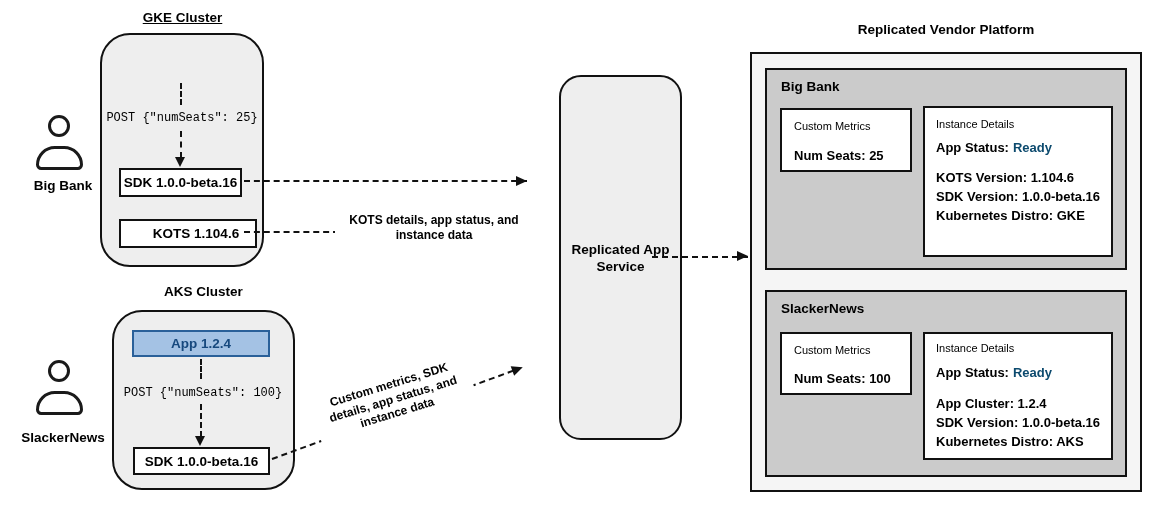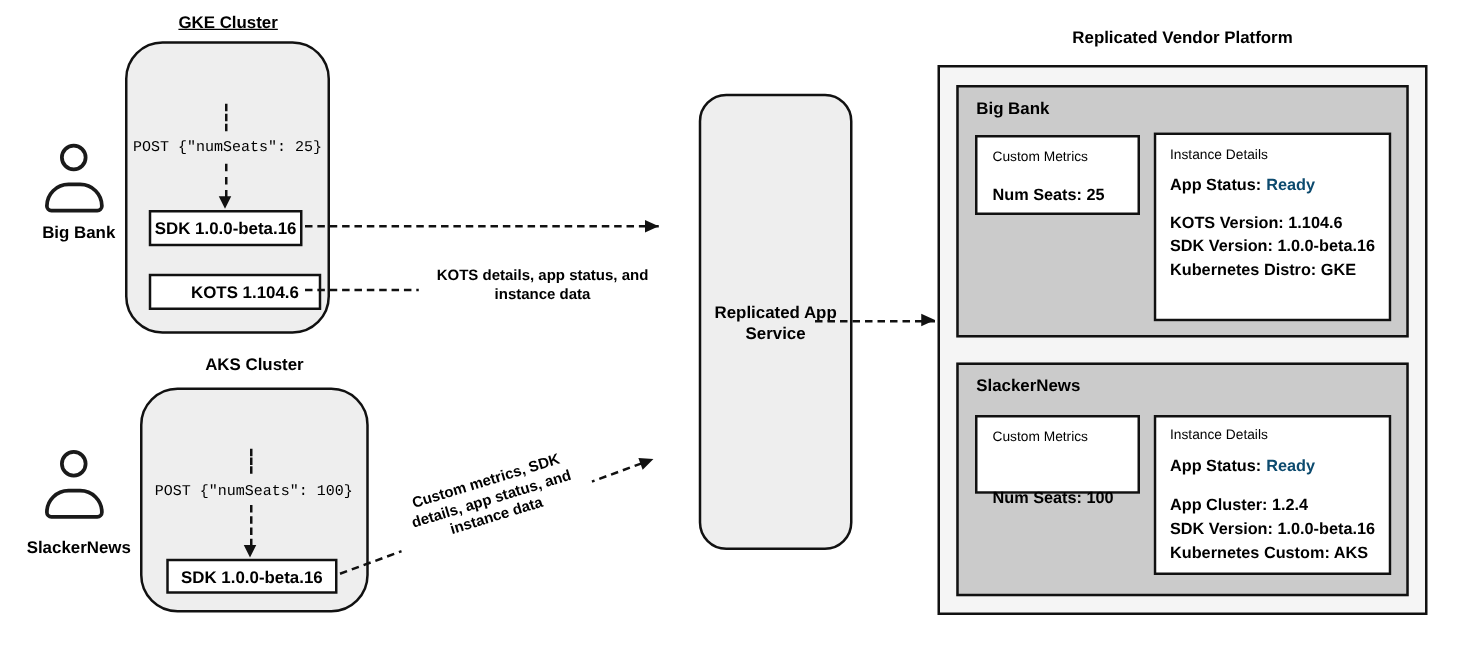--- a/index.html
+++ b/index.html
@@ -51,20 +51,21 @@
   <div class="abs cluster" style="left:100px;top:33px;width:164px;height:234px;"></div>
   <div class="abs vdash" style="left:180px;top:83px;height:22px;"></div>
   <div class="abs mono" style="left:102px;top:111px;width:160px;">POST {"numSeats": 25}</div>
   <div class="abs vdash" style="left:180px;top:131px;height:27px;"></div>
   <div class="abs head-down" style="left:175px;top:157px;"></div>
   <div class="abs box" style="left:119px;top:168px;width:123px;height:29px;">SDK 1.0.0-beta.16</div>
   <div class="abs box" style="left:119px;top:219px;width:138px;height:29px;padding-left:16px;">KOTS 1.104.6</div>
 
   <div class="abs ctitle" style="left:126px;top:284px;width:155px;text-align:center;">AKS Cluster</div>
   <div class="abs cluster" style="left:112px;top:310px;width:183px;height:180px;"></div>
+  <div class="abs box appbox" style="left:132px;top:330px;width:138px;height:27px;">App 1.2.4</div>
   <div class="abs vdash" style="left:200px;top:359px;height:20px;"></div>
   <div class="abs mono" style="left:113px;top:386px;width:180px;">POST {"numSeats": 100}</div>
   <div class="abs vdash" style="left:200px;top:404px;height:33px;"></div>
   <div class="abs head-down" style="left:195px;top:436px;"></div>
   <div class="abs box" style="left:133px;top:447px;width:137px;height:28px;">SDK 1.0.0-beta.16</div>
 
   <div class="abs hdash" style="left:244px;top:180px;width:283px;"></div>
   <div class="abs head-right" style="left:516px;top:176px;"></div>
 
   <div class="abs hdash" style="left:244px;top:231px;width:283px;"></div>
@@ -102,27 +103,27 @@
       <div class="drow">KOTS Version: 1.104.6</div>
       <div class="drow">SDK Version: 1.0.0-beta.16</div>
       <div class="drow">Kubernetes Distro: GKE</div>
     </div>
   </div>
 
   <div class="abs panel" style="left:765px;top:290px;width:362px;height:187px;"></div>
   <div class="abs panel-name" style="left:781px;top:301px;">SlackerNews</div>
   <div class="abs wbox" style="left:780px;top:332px;width:132px;height:63px;padding:10px 0 0 12px;">
     <div class="wtitle">Custom Metrics</div>
-    <div class="drow" style="margin-top:32px;">Num Seats: 100</div>
+    <div class="drow" style="margin-top:13px;">Num Seats: 100</div>
   </div>
   <div class="abs wbox" style="left:923px;top:332px;width:190px;height:128px;padding:8px 4px 0 11px;">
     <div class="wtitle">Instance Details</div>
     <div class="drow" style="margin-top:9px;">
       <span>App Status:</span><span class="green">Ready</span>
     </div>
     <div style="margin-top:12px;">
       <div class="drow">App Cluster: 1.2.4</div>
       <div class="drow">SDK Version: 1.0.0-beta.16</div>
-      <div class="drow">Kubernetes Custom: AKS</div>
+      <div class="drow">Kubernetes Distro: AKS</div>
     </div>
   </div>
 
 </div>
 
 </body></html>

